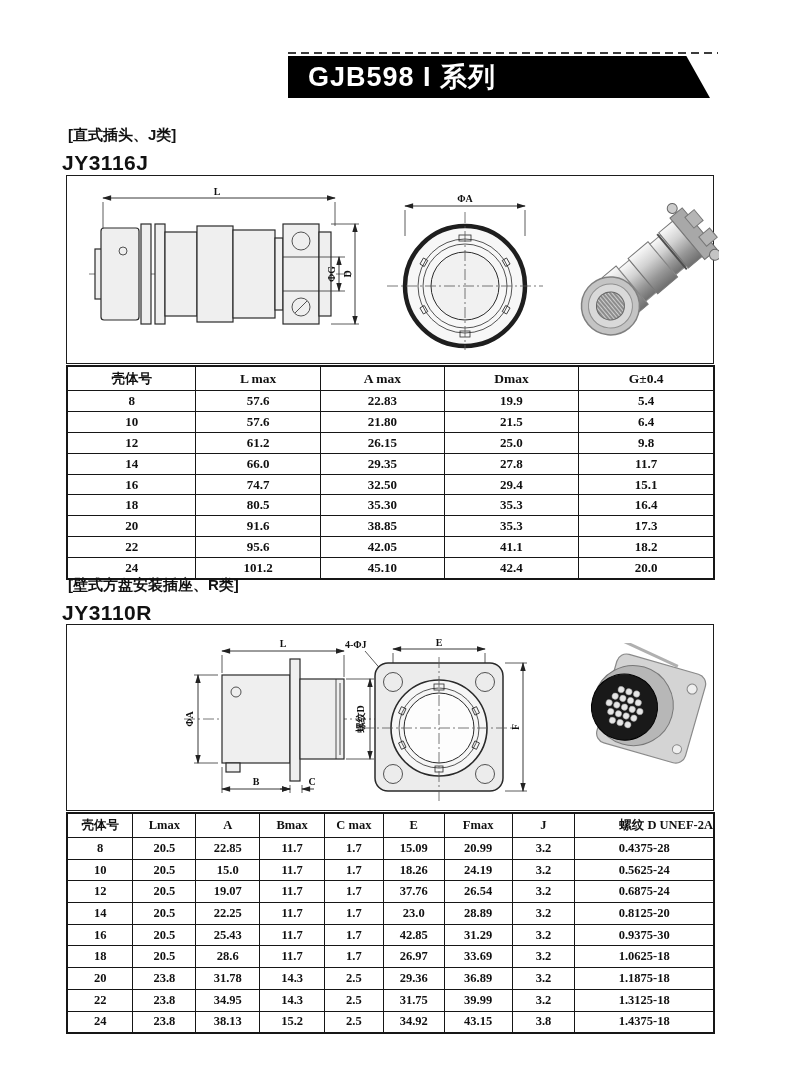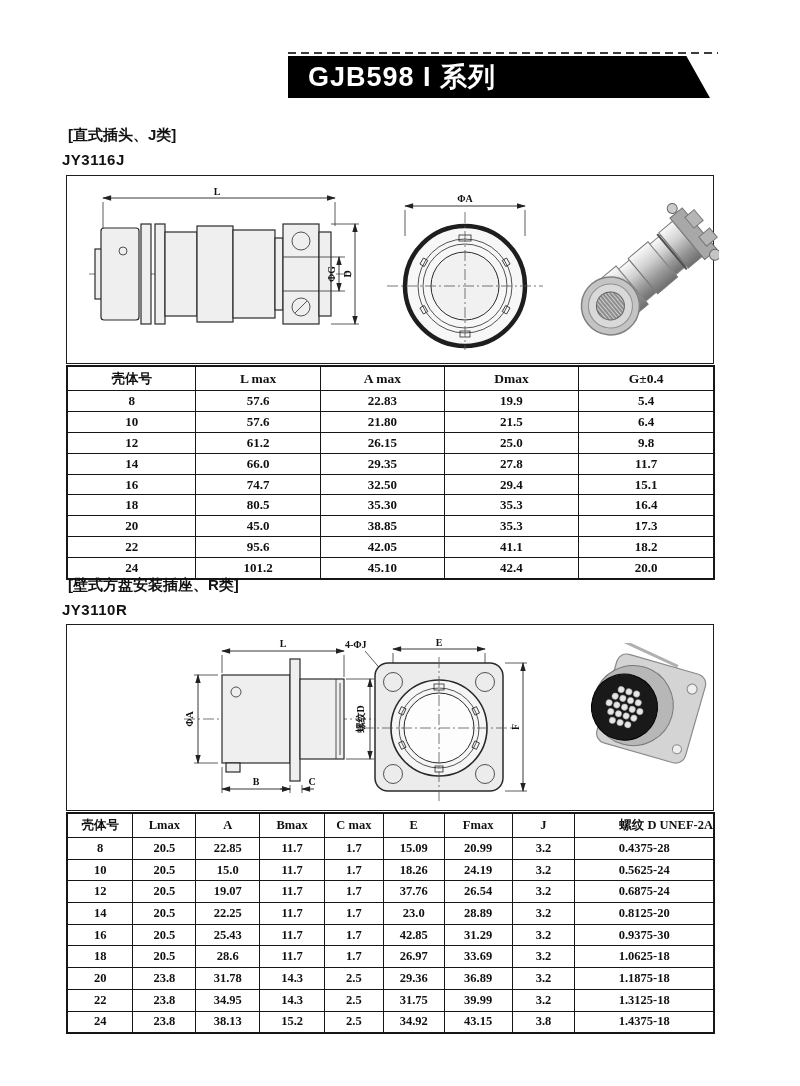--- a/index.html
+++ b/index.html
@@ -9,21 +9,21 @@
   
   .top-rule{position:absolute;left:288px;top:52px;width:430px;height:2px;
             background:repeating-linear-gradient(90deg,#3c3c3c 0 8px,transparent 8px 13px);}
   .banner{position:absolute;left:288px;top:56px;width:422px;height:42px;background:#000000;
           clip-path:polygon(0 0,94.4% 0,100% 100%,0 100%);
           display:flex;align-items:center;}
   .banner span{color:#fff;font-weight:bold;font-size:27px;letter-spacing:1px;padding-left:20px;
                font-family:"Liberation Sans",sans-serif;}
 
   .sec-heading{position:absolute;left:68px;font-size:15px;font-weight:bold;}
-  .model{position:absolute;left:62px;font-size:15px;font-weight:bold;letter-spacing:.5px;}
+  .model{position:absolute;left:62px;font-size:21px;font-weight:bold;letter-spacing:.5px;}
 
   .draw-box{position:absolute;left:66px;width:646px;border:1.5px solid #1d1d1d;background:#fff;}
   #box1{top:175px;height:187px;}
   #box2{top:624px;height:185px;}
   .draw-box svg{position:absolute;}
 
   
   table{position:absolute;left:66px;width:649px;border-collapse:collapse;table-layout:fixed;
         font-family:"Liberation Serif","DejaVu Serif",serif;font-weight:bold;background:#fff;}
   #table1{top:365px;}
@@ -238,21 +238,21 @@
         </tr>
         <tr>
           <td>18</td>
           <td>80.5</td>
           <td>35.30</td>
           <td>35.3</td>
           <td>16.4</td>
         </tr>
         <tr>
           <td>20</td>
-          <td>45.0</td>
+          <td>91.6</td>
           <td>38.85</td>
           <td>35.3</td>
           <td>17.3</td>
         </tr>
         <tr>
           <td>22</td>
           <td>95.6</td>
           <td>42.05</td>
           <td>41.1</td>
           <td>18.2</td>

